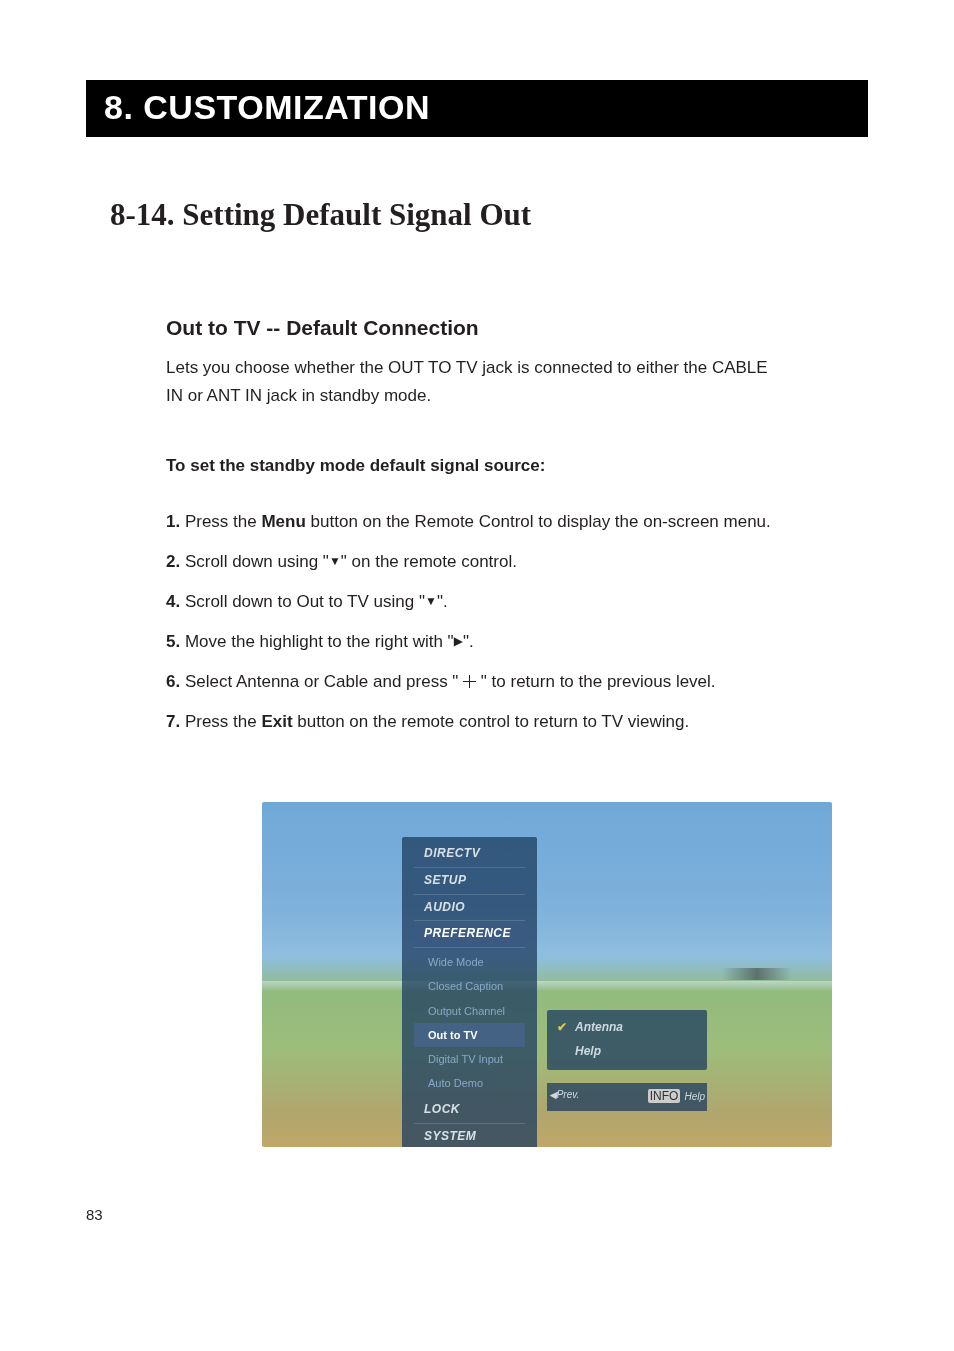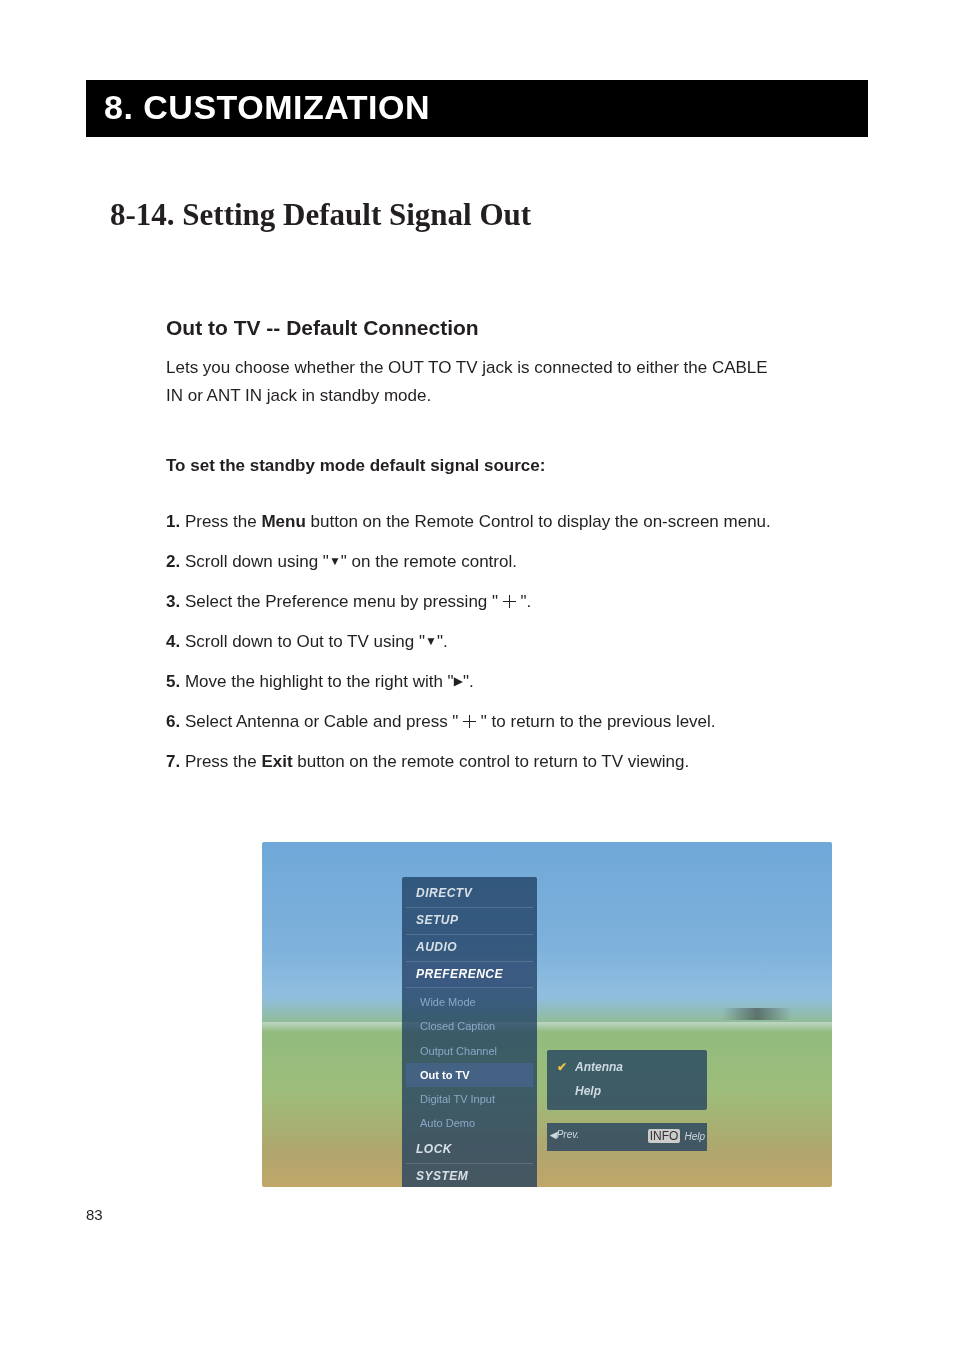--- a/index.html
+++ b/index.html
@@ -119,21 +119,21 @@
     font-stretch: condensed;
     font-size: 12px;
   }
   .menu-box, .options-box {
     background: rgba(30, 60, 95, 0.75);
     color: #cfd8e0;
     border-radius: 2px;
   }
   .menu-box {
     width: 135px;
-    padding: 4px 4px;
+    padding: 4px 12px;
   }
   .menu-item {
     padding: 3px 10px;
     font-style: italic;
     font-weight: bold;
     letter-spacing: 0.5px;
     color: #d9e0e6;
     border-bottom: 1px solid rgba(255,255,255,0.15);
   }
   .menu-item.selected {
@@ -219,21 +219,20 @@
   <div class="body-block">
 
     <div class="sub-head">Out to TV -- Default Connection</div>
     <div>Lets you choose whether the OUT TO TV jack is connected to either the CABLE IN or ANT IN jack in standby mode.</div>
 
     <div class="sub-head2">To set the standby mode default signal source:</div>
 
     <ol id="steps-list">
         <li><span class="num">1.</span> Press the <span class="b">Menu</span> button on the Remote Control to display the on-screen menu.</li>
         <li><span class="num">2.</span> Scroll down using "<span class="glyph">▼</span>" on the remote control.</li>
-        <li><span class="num">3.</span> Select the Preference menu by pressing " <span class="glyph-select"></span> ".</li>
         <li><span class="num">4.</span> Scroll down to Out to TV using "<span class="glyph">▼</span>".</li>
         <li><span class="num">5.</span> Move the highlight to the right with "<span class="glyph">▶</span>".</li>
         <li><span class="num">6.</span> Select Antenna or Cable and press " <span class="glyph-select"></span> " to return to the previous level.</li>
         <li><span class="num">7.</span> Press the <span class="b">Exit</span> button on the remote control to return to TV viewing.</li>
       </ol>
 
     <div class="tv-figure">
       <div class="sky-band"></div>
       <div class="distant-ship"></div>
       <div class="tv-overlay">

